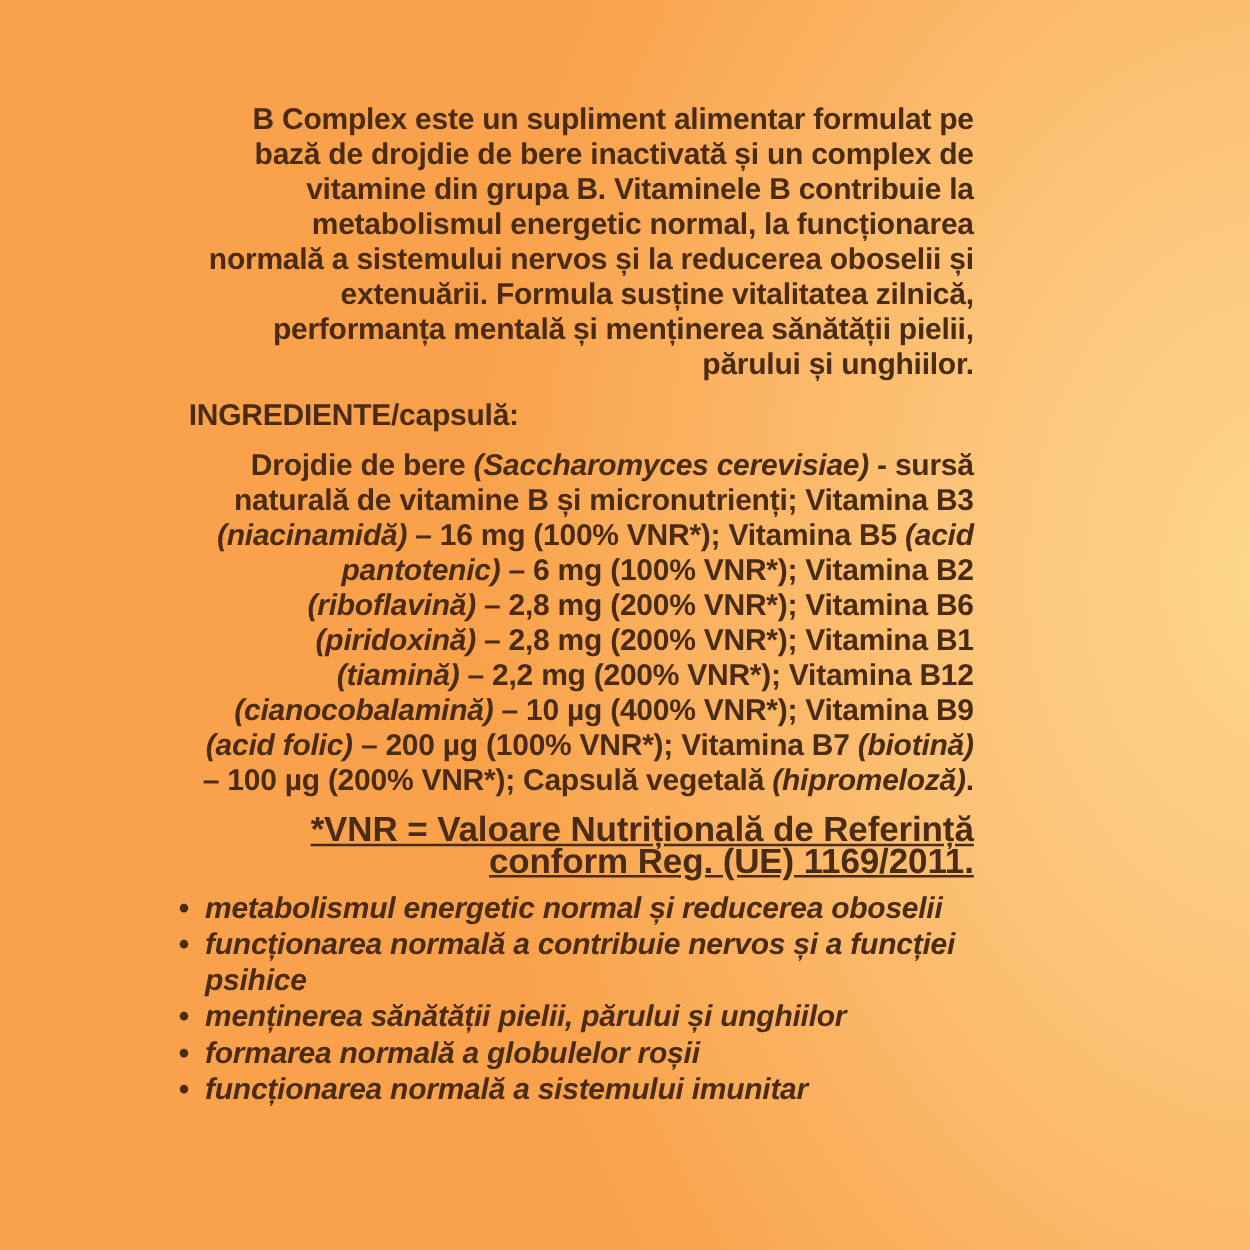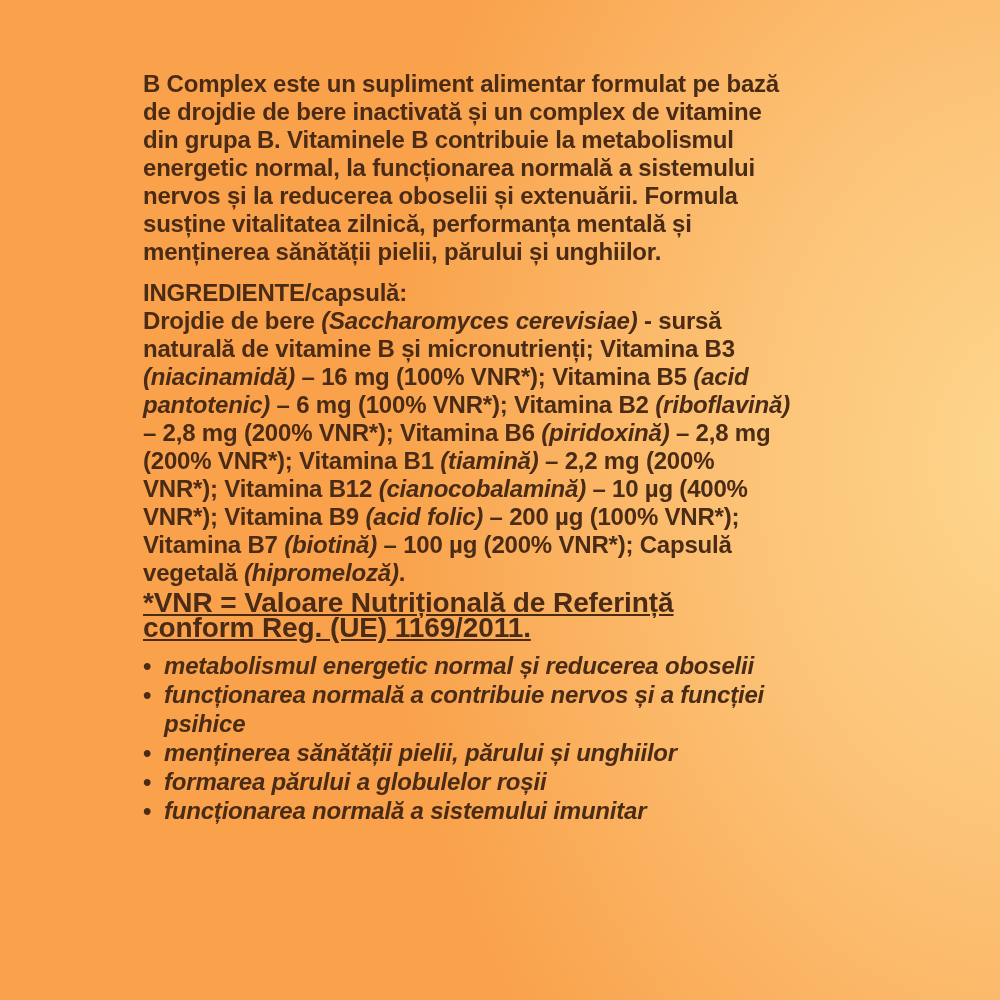--- a/index.html
+++ b/index.html
@@ -20,26 +20,26 @@
     font-family:"Liberation Sans","DejaVu Sans",sans-serif;
     color:var(--ink);
     -webkit-font-smoothing:antialiased;
   }
   .label{
     position:absolute;
     left:143px;top:70px;width:648px;
     font-size:24px;line-height:28px;letter-spacing:-0.2px;
     font-weight:600;
   }
-  p{margin:0;}
+  p{margin:12px;text-align:right;}
   .b{font-weight:800;}
   .i{font-style:italic;}
   .para{margin-bottom:13px;}
   .heading{
-    font-weight:800;margin:0;
+    font-weight:800;margin:8px;
     font-size:24px;line-height:28px;
   }
   .section{margin-top:11px;}
   .footnote{
     font-size:28px;line-height:25px;letter-spacing:-0.1px;
     margin-top:3px;margin-bottom:11px;text-decoration:underline;
   }
   ul.benefits{
     list-style:none;margin:2px 0 0 0;padding:0;
   }
@@ -79,21 +79,21 @@
         <li>
           <span class="bullet">•</span>
           <span class="btext">funcționarea normală a contribuie nervos și a funcției psihice</span>
         </li>
         <li>
           <span class="bullet">•</span>
           <span class="btext">menținerea sănătății pielii, părului și unghiilor</span>
         </li>
         <li>
           <span class="bullet">•</span>
-          <span class="btext">formarea părului a globulelor roșii</span>
+          <span class="btext">formarea normală a globulelor roșii</span>
         </li>
         <li>
           <span class="bullet">•</span>
           <span class="btext">funcționarea normală a sistemului imunitar</span>
         </li>
       </ul>
   </div>
 
 </div>
 

